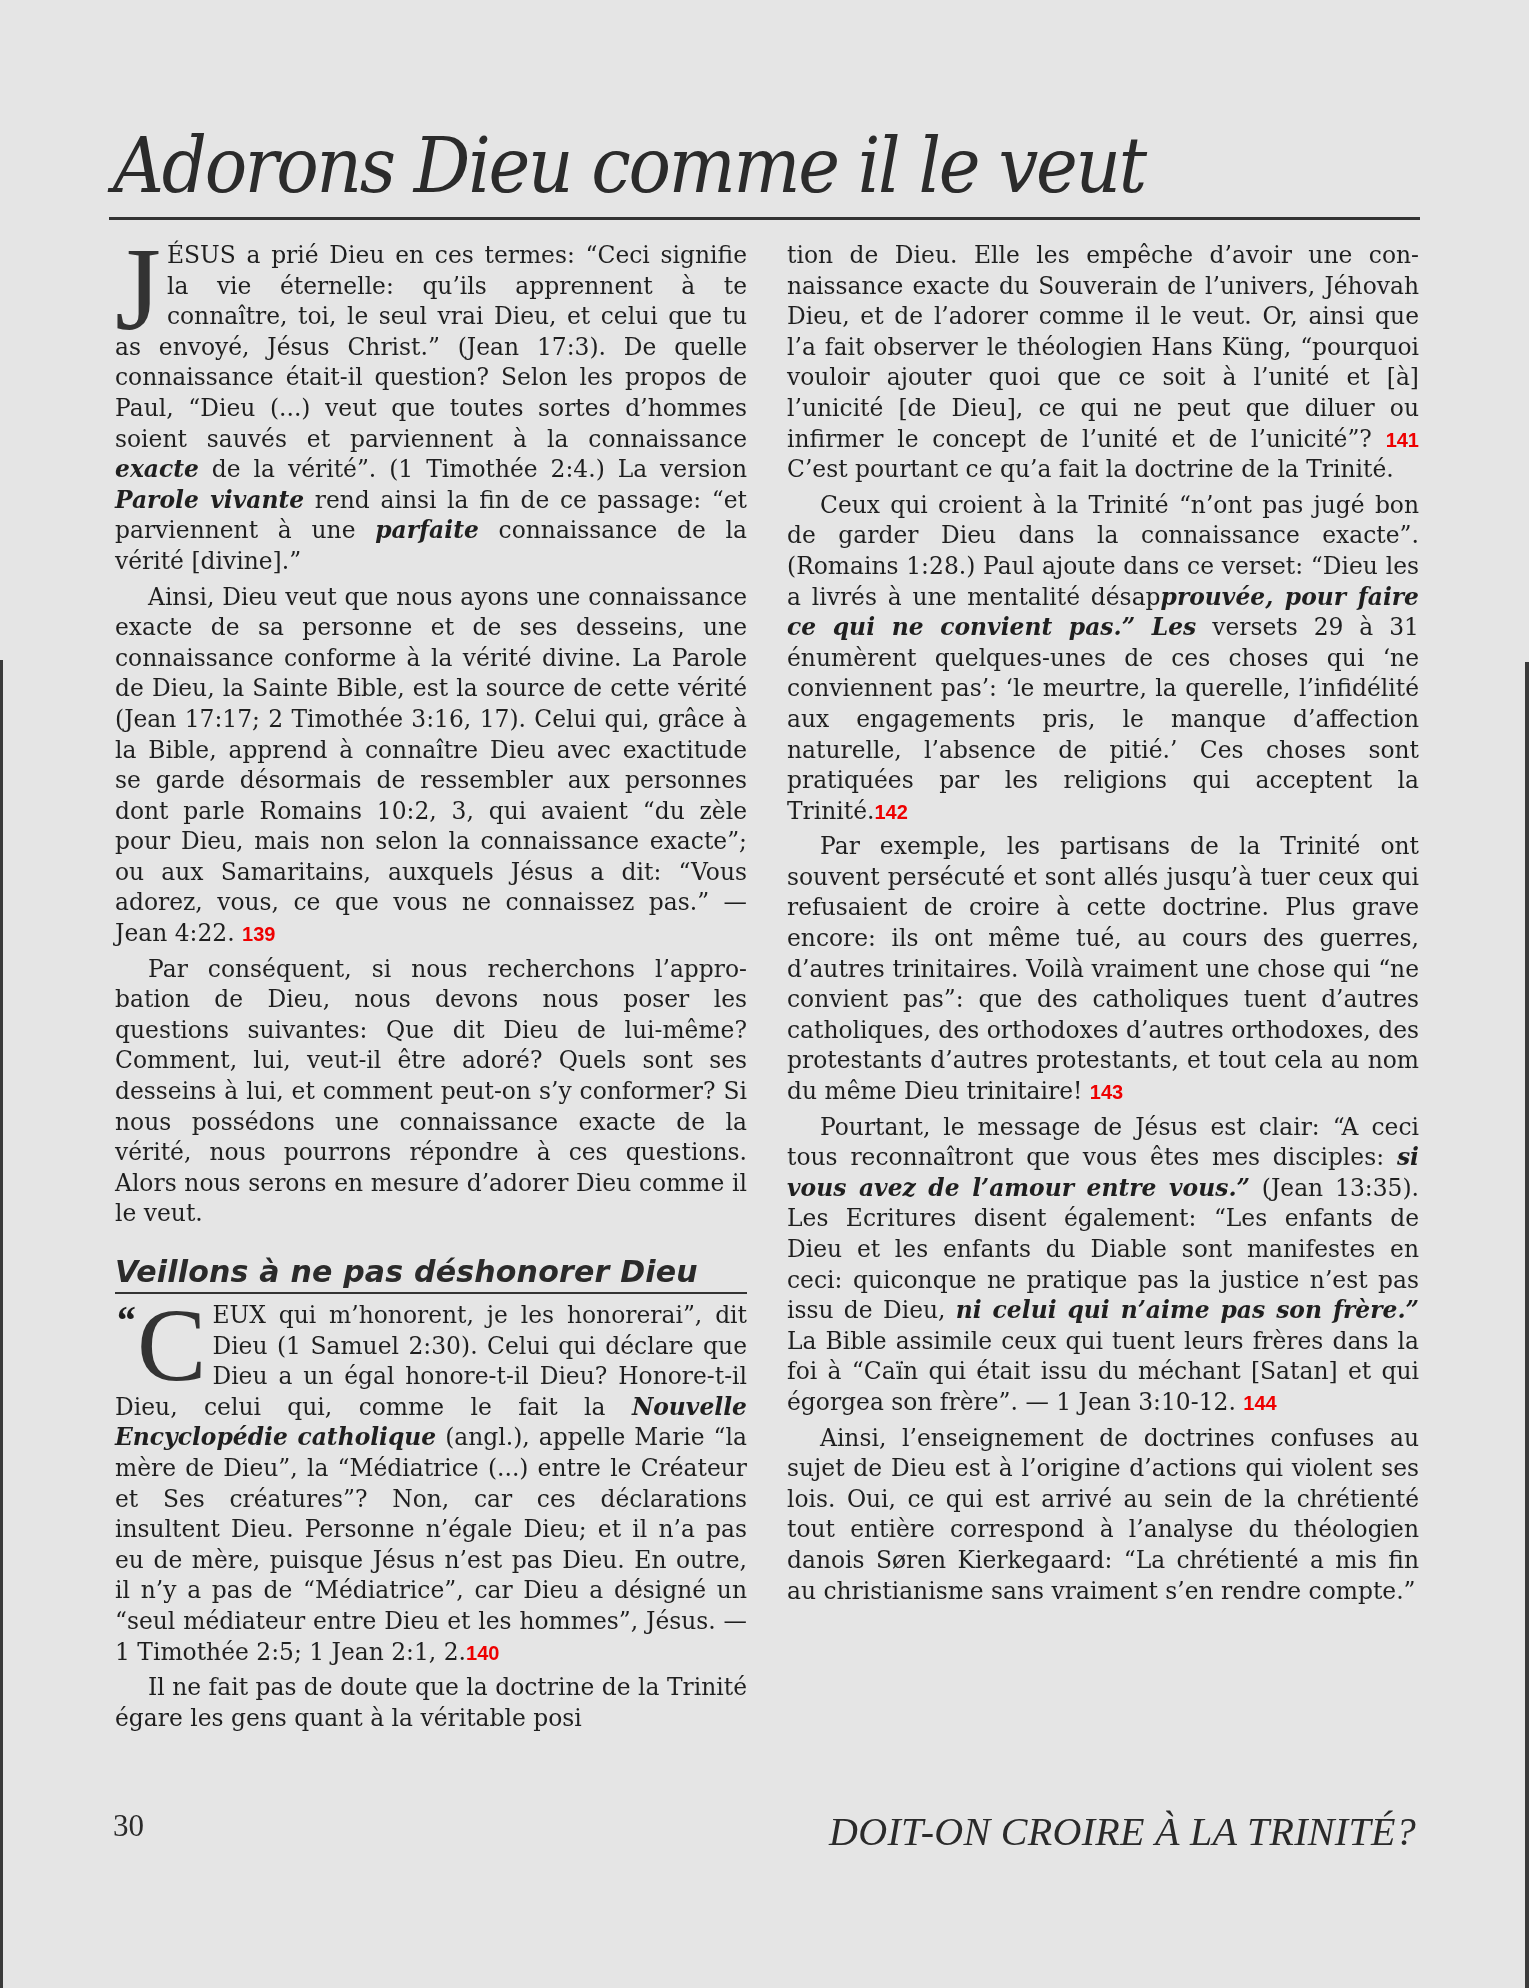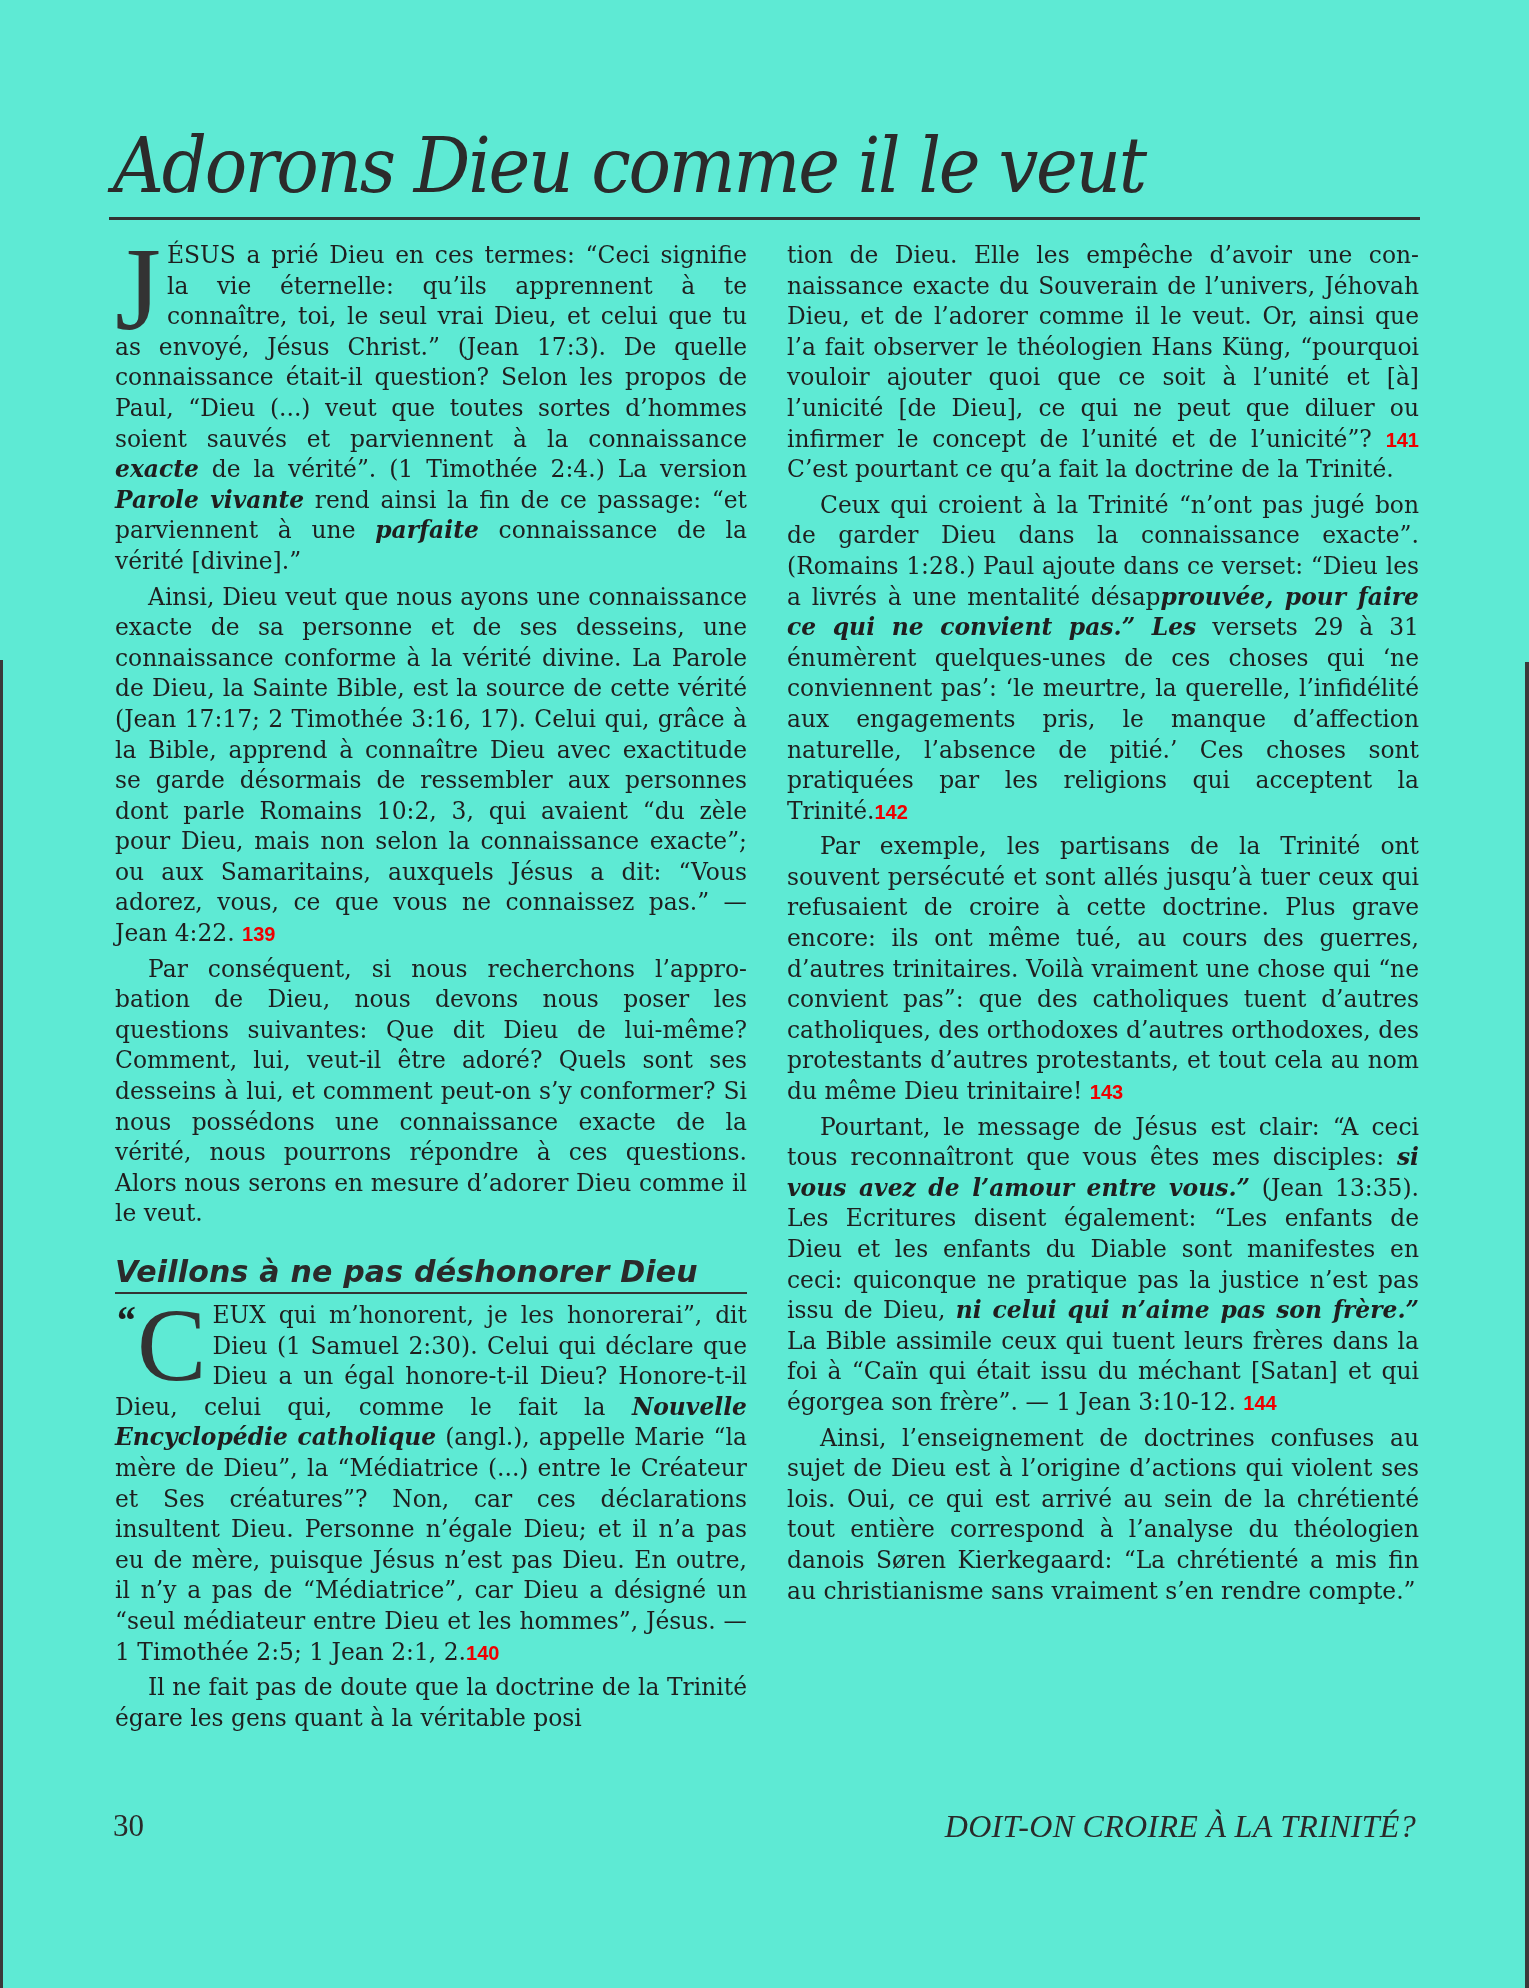--- a/index.html
+++ b/index.html
@@ -1,17 +1,17 @@
 <!DOCTYPE html>
 <html><head>
   <meta charset="utf-8">
   <style>
     html, body { margin: 0; padding: 0; background: #ffffff; }
     body { width: 1529px; height: 1988px; position: relative; overflow: hidden; color: #1e1e1e; }
-    .page { position: absolute; left: 0; top: 0; width: 1529px; height: 1988px; background: #5eead4; }
+    .page { position: absolute; left: 0; top: 0; width: 1529px; height: 1988px; background: #e5e5e5; }
     .scan-edge-left { position: absolute; left: 0; top: 660px; width: 3px; height: 1328px; background: #3a3a3a; }
     .scan-edge-right { position: absolute; right: 0; top: 662px; width: 4px; height: 1326px; background: #3a3a3a; }
     .title { position: absolute; left: 113px; top: 128px; margin: 0;
       font-family: "DejaVu Serif", "Liberation Serif", serif; font-style: italic; font-weight: normal;
       font-size: 76px; letter-spacing: -2.5px; color: #2b2b2b; line-height: 1; transform: scaleX(0.93); transform-origin: left top; }
     .title-rule { position: absolute; left: 109px; top: 217px; width: 1311px; height: 3px; background: #333; }
     .col { position: absolute; top: 240px; width: 632px;
       font-family: "DejaVu Serif", "Liberation Serif", serif; font-size: 23.4px; line-height: 30.6px;
       text-align: justify; hyphens: manual; color: #1f1f1f; }
     .col-left { left: 115px; }
@@ -21,21 +21,21 @@
     .dropcap { float: left; font-family: "Liberation Serif", "DejaVu Serif", serif; font-size: 118px; line-height: 88px;
       margin: 6px 6px -6px 0; color: #333; font-weight: normal; }
     .dropcap.c { font-size: 104px; line-height: 74px; margin-top: 8px; }
     .lead-quote { float: left; font-family: "Liberation Serif", serif; font-style: italic; font-size: 40px; line-height: 34px; margin: 4px 2px 0 0; font-weight: bold; }
     em { font-style: italic; font-weight: bold; }
     .ref { color: #ee0000; font-family: "Liberation Sans", "DejaVu Sans", sans-serif; font-weight: bold; font-size: 20px; line-height: 28px; }
     .subhead { margin: 28px 0 0 0; font-family: "DejaVu Sans", "Liberation Sans", sans-serif; font-style: italic; font-weight: bold;
       font-size: 30px; line-height: 30px; text-indent: 0; color: #2a2a2a; letter-spacing: 0.2px; }
     .subhead-rule { height: 2px; background: #333; margin: 5px 0 6px 0; }
     .footer-page { position: absolute; left: 113px; top: 1808px; font-family: "Liberation Serif", serif; font-size: 31px; color: #2a2a2a; text-align: right; }
-    .footer-title { position: absolute; right: 113px; top: 1808px; font-family: "Liberation Serif", serif; font-style: italic; font-size: 32px; color: #2a2a2a; letter-spacing: 0.3px; }
+    .footer-title { position: absolute; right: 113px; top: 1808px; font-family: "Liberation Serif", serif; font-style: italic; font-size: 40px; color: #2a2a2a; letter-spacing: 0.3px; }
   </style>
 </head>
 <body>
 
 <div class="page">
   <div class="scan-edge-left"></div>
   <div class="scan-edge-right"></div>
 
   <h1 class="title">Adorons Dieu comme il le veut</h1>
   <div class="title-rule"></div>

